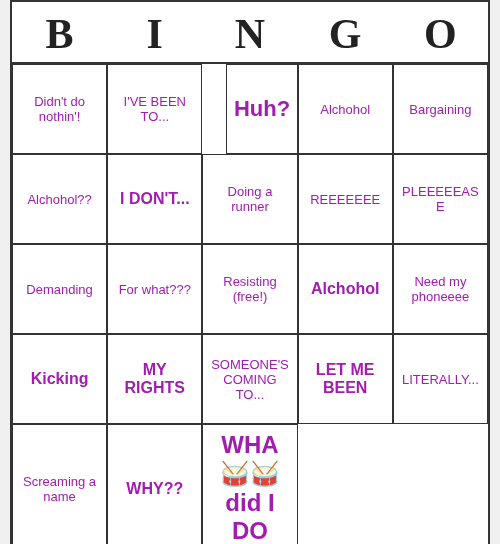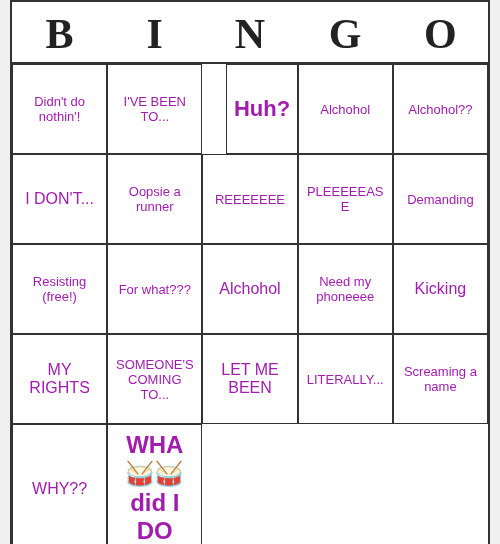--- a/index.html
+++ b/index.html
@@ -49,21 +49,21 @@
       background: white;
       word-break: break-word;
     }
     .cell.large-text {
       font-size: 22px;
       font-weight: bold;
       margin-left: 24px;
     }
     .cell.medium-text {
       font-size: 16px;
-      font-weight: normal;
+      font-weight: bold;
     }
     .cell.small-text {
       font-size: 13px;
     }
     .wha-text {
       font-size: 24px;
       font-weight: bold;
       line-height: 1.2;
     }
   </style>
@@ -77,30 +77,31 @@
     <span class="bingo-letter">N</span>
     <span class="bingo-letter">G</span>
     <span class="bingo-letter">O</span>
   </div>
   <div class="bingo-grid">
 
     <div class="cell">Didn't do nothin'!</div>
     <div class="cell">I'VE BEEN TO...</div>
     <div class="cell large-text">Huh?</div>
     <div class="cell">Alchohol</div>
+    <div class="cell">Bargaining</div>
 
     <div class="cell">Alchohol??</div>
     <div class="cell medium-text">I DON'T...</div>
-    <div class="cell">Oopsie a runner</div>
+    <div class="cell">Doing a runner</div>
     <div class="cell">REEEEEEE</div>
 
     <div class="cell small-text">PLEEEEEASE</div>
     <div class="cell">Demanding</div>
+    <div class="cell">For what???</div>
     <div class="cell">Resisting (free!)</div>
-    <div class="cell">For what???</div>
     <div class="cell medium-text">Alchohol</div>
 
     <div class="cell">Need my phoneeee</div>
     <div class="cell medium-text">Kicking</div>
     <div class="cell medium-text">MY RIGHTS</div>
     <div class="cell small-text">SOMEONE'S COMING TO...</div>
 
     <div class="cell medium-text">LET ME BEEN</div>
     <div class="cell small-text">LITERALLY...</div>
     <div class="cell">Screaming a name</div>

